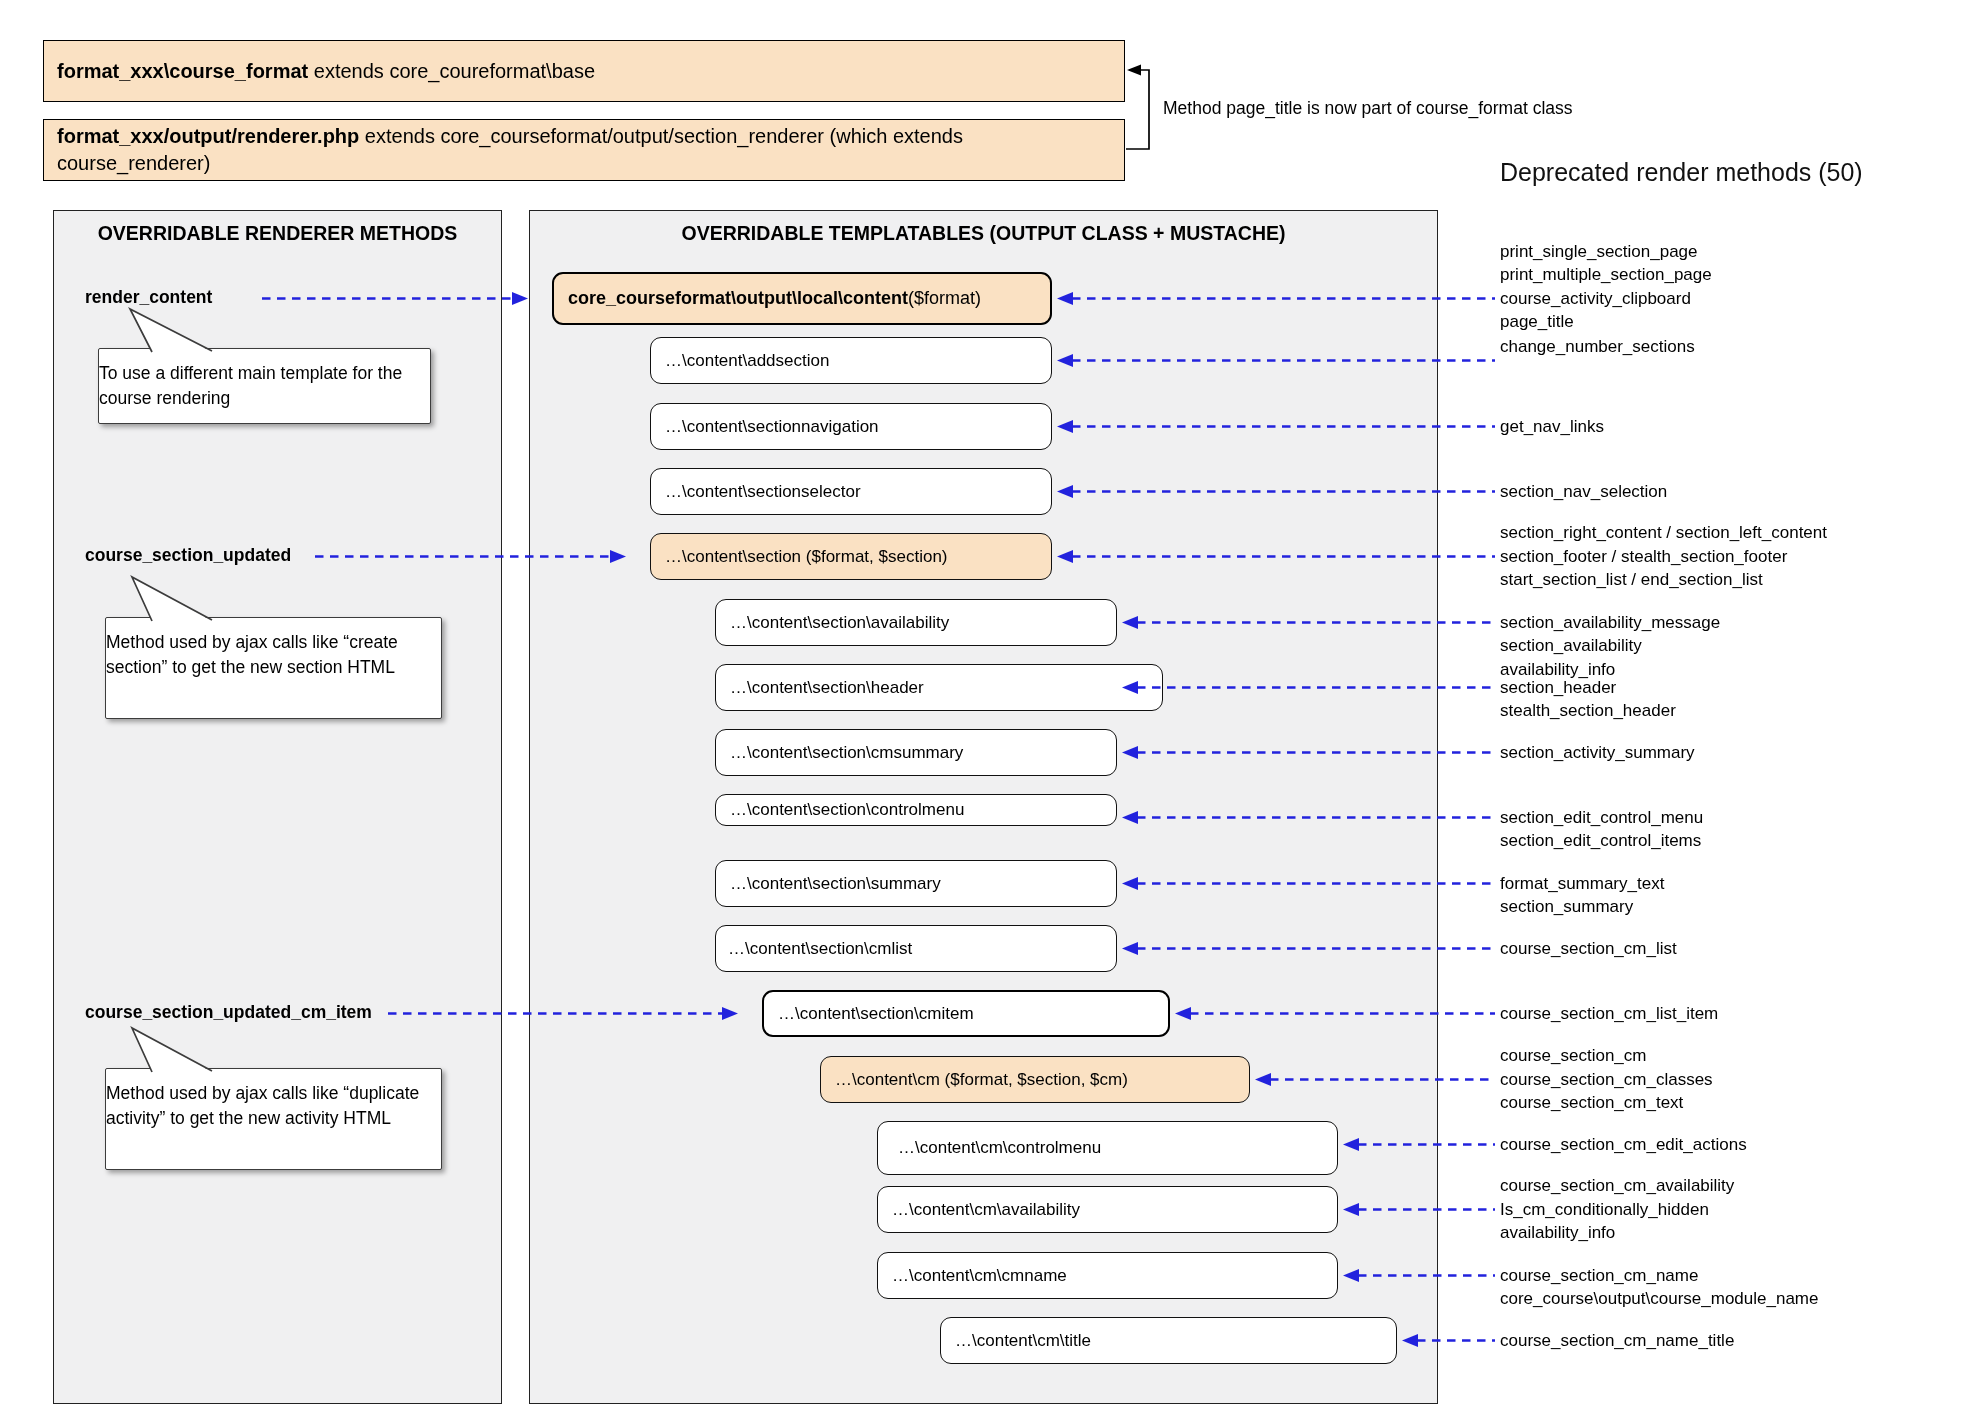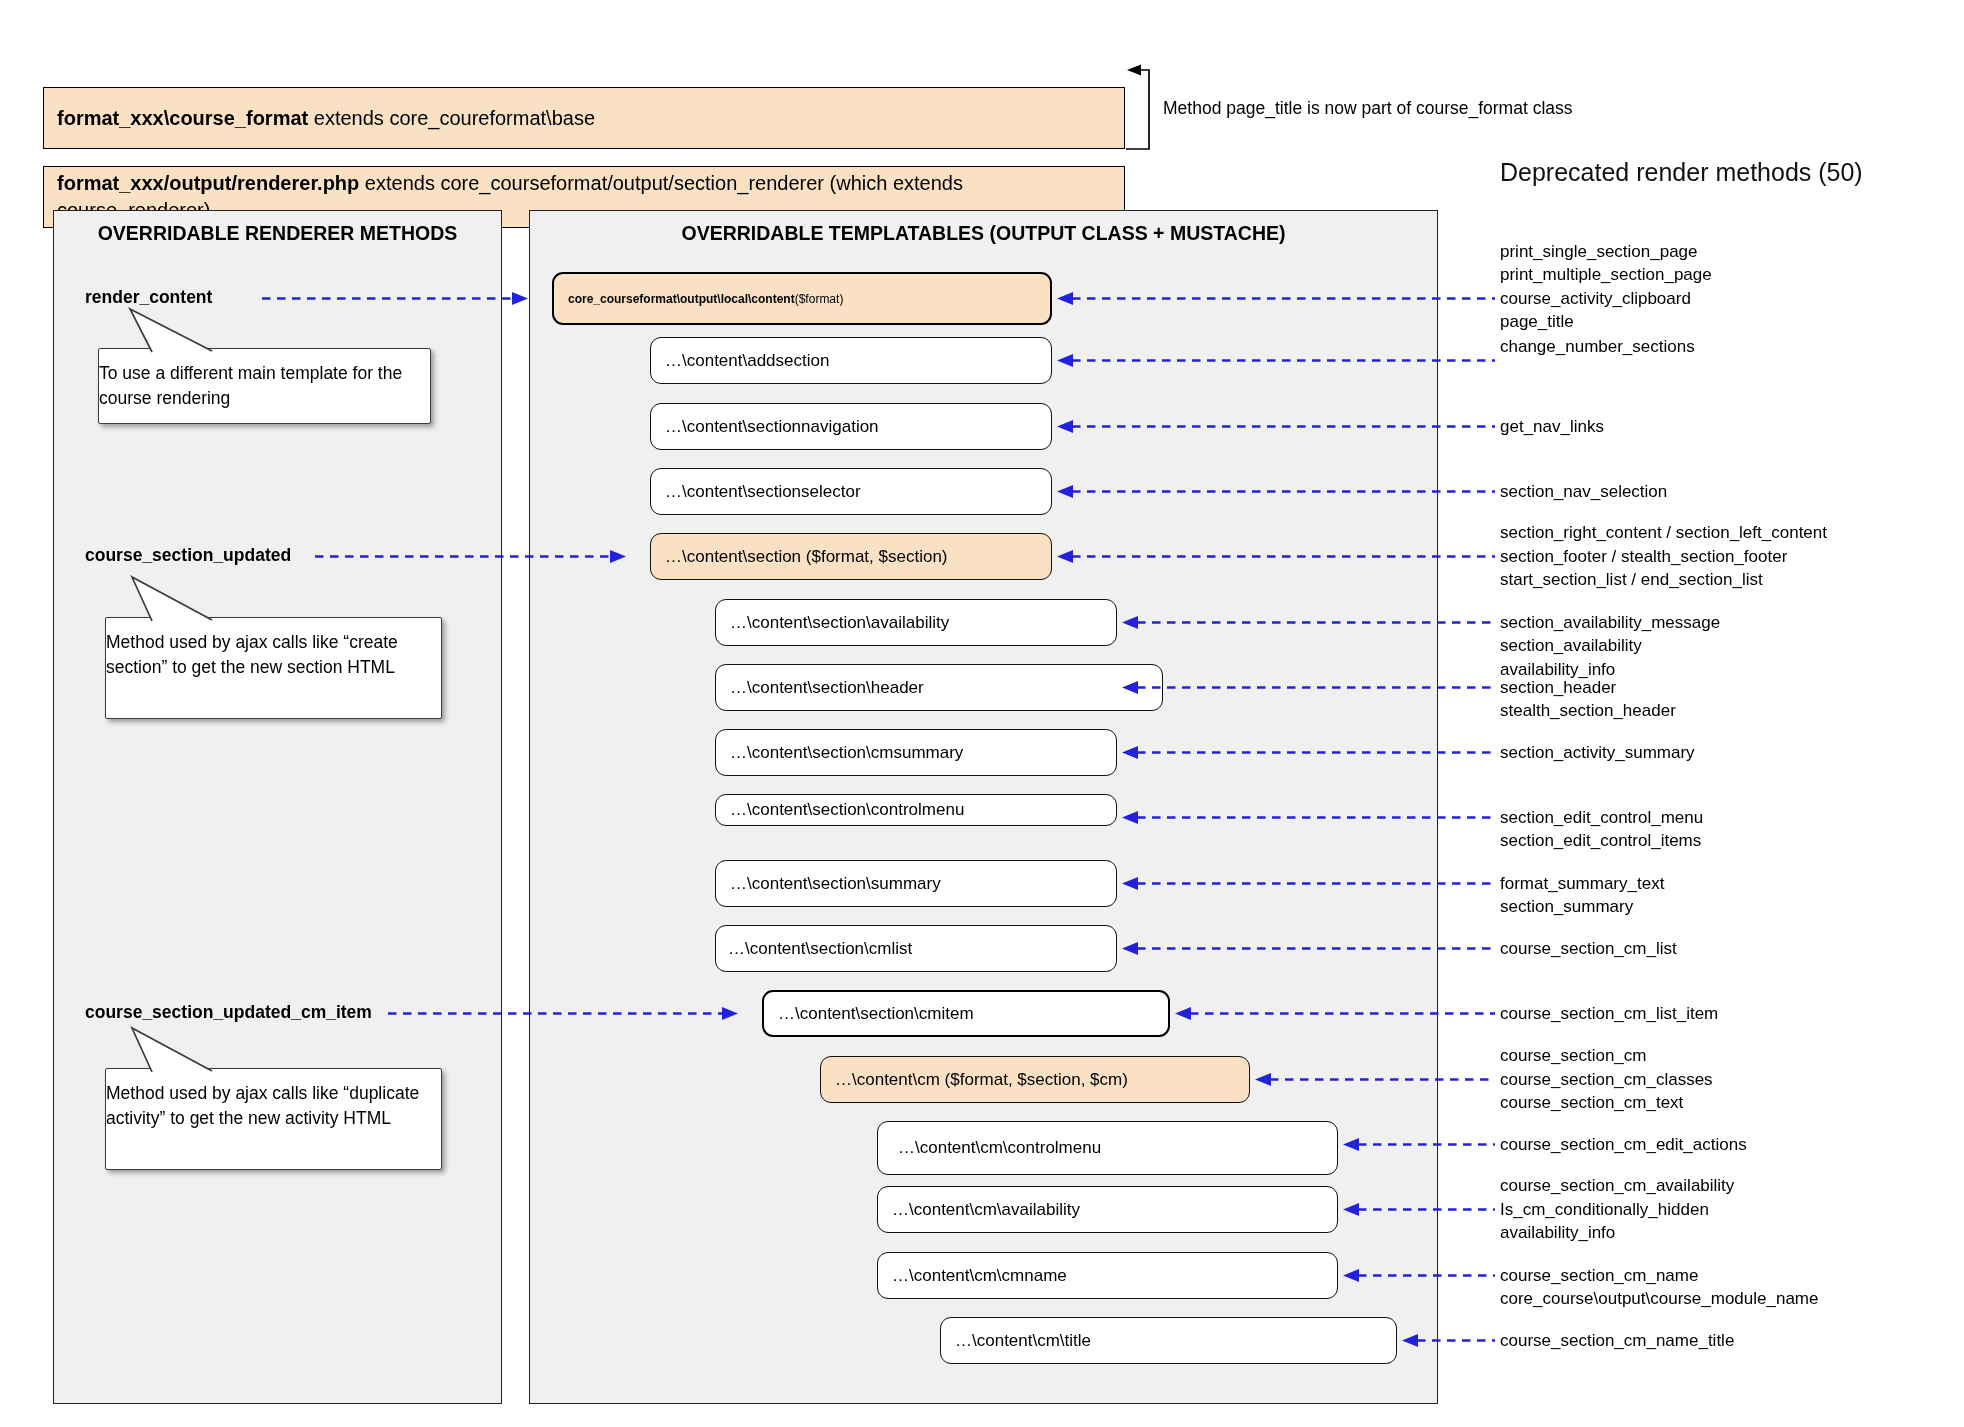--- a/index.html
+++ b/index.html
@@ -1,35 +1,35 @@
 <!DOCTYPE html>
 <html><head>
 <meta charset="utf-8">
 <style>
   html,body{margin:0;padding:0;background:#fff;}
   #canvas{position:relative;width:1964px;height:1427px;background:#ffffff;overflow:hidden;
           font-family:"Liberation Sans","DejaVu Sans",sans-serif;color:#000;}
   .topbox{position:absolute;left:43px;width:1082px;background:#fae1c3;border:1.6px solid #000;
-          box-sizing:border-box;display:flex;align-items:center;font-size:20px;line-height:27px;margin-top:47px;}
+          box-sizing:border-box;display:flex;align-items:center;font-size:20px;line-height:27px;}
   .topbox .inner{padding:4px 90px 4px 13px;}
   .b{font-weight:bold;}
   #note-text{position:absolute;left:1163px;top:98px;font-size:17.5px;}
   #deprecated-heading{position:absolute;left:1500px;top:158px;font-size:25px;color:#111;}
   .panel{position:absolute;top:210px;height:1194px;background:#f0f0f1;border:1.6px solid #222;
          box-sizing:border-box;}
   #left-panel{left:53px;width:449px;}
   #middle-panel{left:529px;width:909px;}
   .panel-title{position:absolute;top:222px;font-size:19.5px;font-weight:bold;text-align:center;}
   #left-panel-title{left:53px;width:449px;}
   #middle-panel-title{left:529px;width:909px;}
   .row{position:absolute;box-sizing:border-box;background:#fff;border:1.6px solid #111;
        border-radius:11px;display:flex;align-items:center;font-size:17px;padding:0 14px;
        white-space:nowrap;z-index:2;}
   .row.orange{background:#fae1c3;}
-  .row.main{background:#fae1c3;border-width:2.6px;border-color:#000;font-size:12px;}
+  .row.main{background:#fae1c3;border-width:2.6px;border-color:#000;font-size:18px;}
   .row.bold{border-width:2.6px;border-color:#000;}
   .method-label{position:absolute;font-size:17.5px;font-weight:bold;white-space:nowrap;z-index:3;}
   .bubble{position:absolute;box-sizing:border-box;background:#fff;border:1.6px solid #3c3c3c;
           border-radius:2px;font-size:17.5px;line-height:25px;padding:12px 0;z-index:3;
           box-shadow:3px 3px 5px rgba(0,0,0,0.35);}
   .dep-group{position:absolute;left:1500px;font-size:17px;line-height:23.5px;white-space:nowrap;z-index:3;}
   #conn{position:absolute;left:0;top:0;z-index:6;pointer-events:none;}
 </style>
 </head>
 <body>

